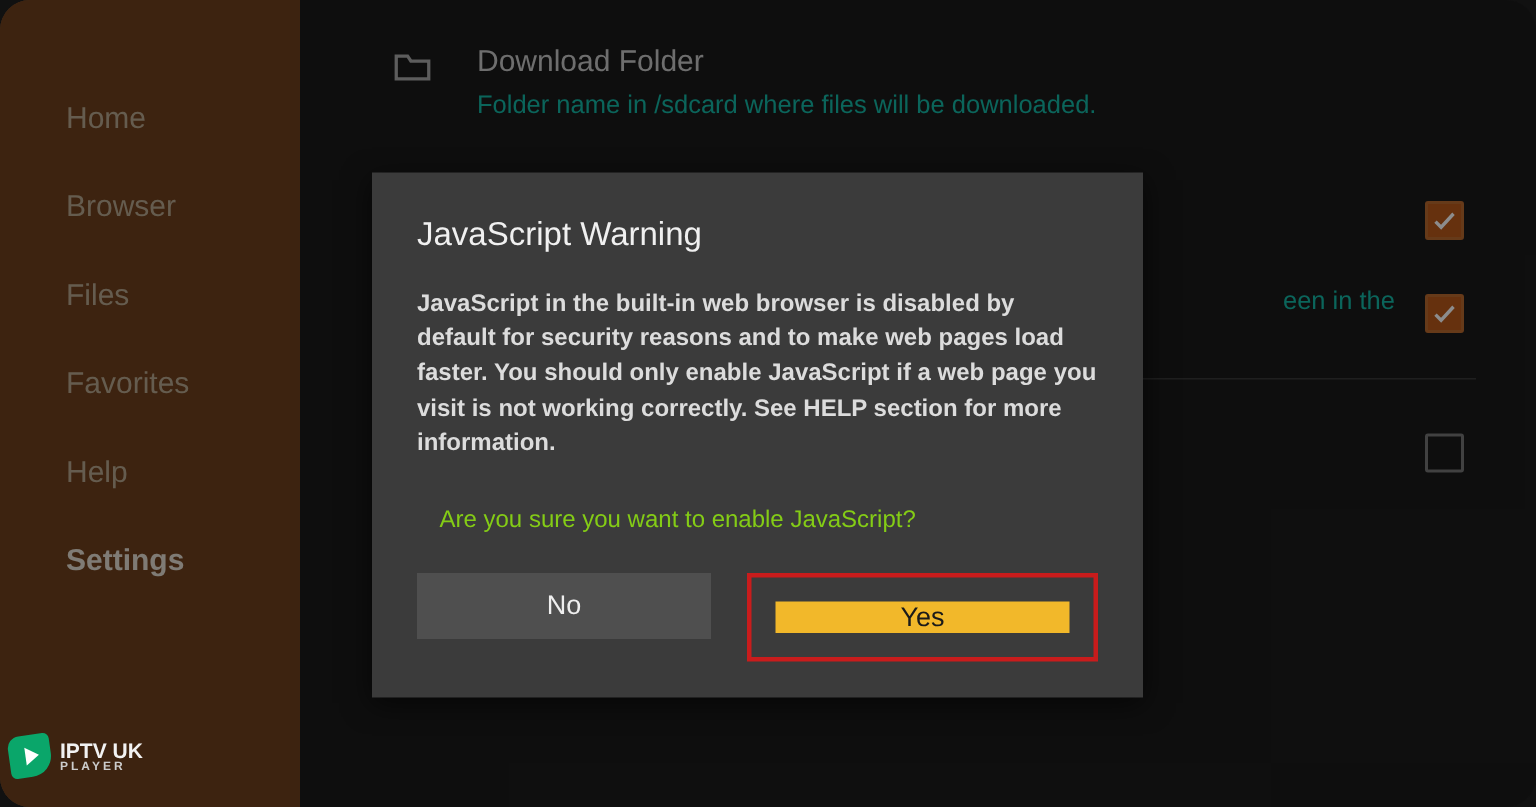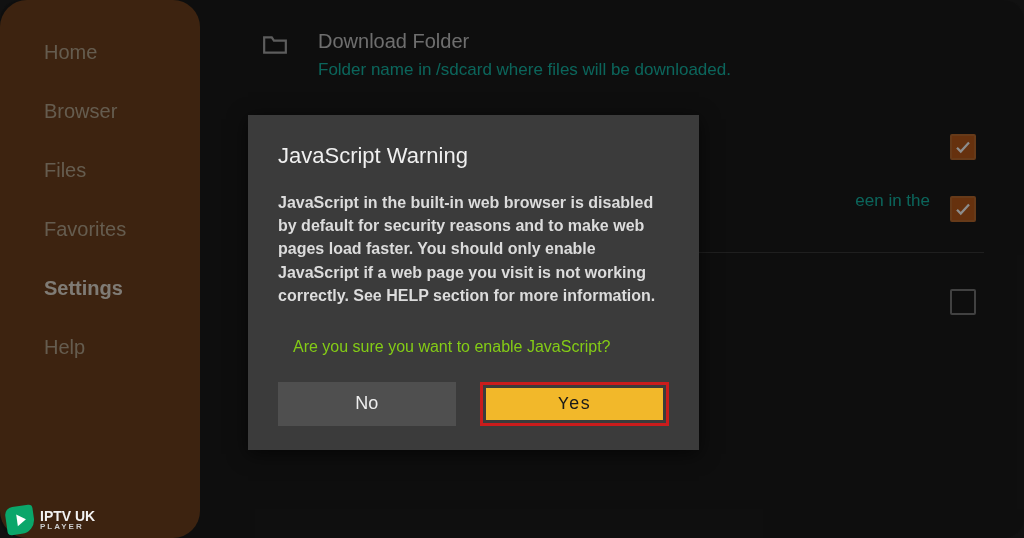--- a/index.html
+++ b/index.html
@@ -1,64 +1,64 @@
 <!DOCTYPE html>
 <html><head>
 <meta charset="utf-8">
 <style>
   * { box-sizing: border-box; margin: 0; padding: 0; }
   html, body { width: 1024px; height: 538px; overflow: hidden; font-family: Arial, Helvetica, sans-serif; background: #111; }
   .screen { position: relative; width: 1024px; height: 538px; border-radius: 20px; overflow: hidden; background: #1b1b1b; }
   
-  .sidebar { position: absolute; left: 0; top: 0; width: 200px; height: 538px; background: #70411e; padding-top: 23px; border-radius: 27px; }
+  .sidebar { position: absolute; left: 0; top: 0; width: 200px; height: 538px; background: #70411e; padding-top: 50px; }
   .sidebar-item { color: #b8a890; font-size: 20px; padding: 18px 0 18px 44px; cursor: default; }
   .sidebar-item.active { color: #e8e0d5; font-weight: bold; }
   
   .content { position: absolute; left: 200px; top: 0; right: 0; height: 538px; padding: 30px 40px 0 60px; color: #888; }
   .setting-row { display: flex; align-items: flex-start; margin-bottom: 46px; justify-content: center; }
   .setting-icon { width: 30px; height: 30px; display: flex; align-items: center; justify-content: center; margin-right: 28px; color: #aaa; flex: 0 0 30px; }
   .setting-text { flex: 1 1 auto; }
   .setting-title { color: #c8c8c8; font-size: 20px; margin-bottom: 6px; }
   .setting-sub { color: #14b8a6; font-size: 17px; line-height: 1.35; max-width: 640px; }
   .setting-check { flex: 0 0 34px; margin-left: 20px; margin-top: 6px; }
   .chk { width: 26px; height: 26px; border: 2px solid #bb6a2e; border-radius: 2px; display: flex; align-items: center; justify-content: center; }
   .chk.off { border-color: #777; }
   .chk.on { background: #bb5a1a; }
   .chk.on svg { display: block; }
   .divider { border-top: 1px solid #3a3a3a; margin: 0 0 0 58px; }
   
   .dim { position: absolute; inset: 0; background: rgba(0,0,0,0.45); }
   
-  .dialog { position: absolute; left: 248px; top: 115px; width: 451px; background: #3b3b3b; box-shadow: 0 4px 18px rgba(0,0,0,0.6); padding: 28px 30px 24px 30px; color: #e8e8e8; }
+  .dialog { position: absolute; left: 248px; top: 115px; width: 514px; background: #3b3b3b; box-shadow: 0 4px 18px rgba(0,0,0,0.6); padding: 28px 30px 24px 30px; color: #e8e8e8; }
   .dialog-title { font-size: 22px; font-weight: 500; margin-bottom: 22px; color: #f0f0f0; }
   .dialog-body { font-size: 16px; line-height: 1.45; color: #dcdcdc; margin-bottom: 31px; font-weight: bold; }
   .dialog-question { font-size: 16px; color: #84cc16; margin-bottom: 26px; margin-left: 15px; }
   .dialog-buttons { display: flex; gap: 24px; }
   .btn { flex: 1; height: 44px; display: flex; align-items: center; justify-content: center; font-size: 18px; cursor: pointer; user-select: none; }
   .btn-no { background: #4f4f4f; color: #eee; }
-  .btn-yes-wrap { flex: 1; border: 3px solid #c91c1c; padding: 3px; font-family: Liberation Mono, monospace; }
+  .btn-yes-wrap { flex: 1; border: 3px solid #c91c1c; padding: 16px; }
   .btn-yes { width: 100%; height: 100%; background: #f2b82a; color: #1a1a1a; display: flex; align-items: center; justify-content: center; font-size: 18px; }
   
-  .watermark { position: absolute; left: 6px; bottom: 4px; display: flex; align-items: center; gap: 6px; color: #f2f2f2; font-weight: bold; font-size: 14px; line-height: 1; }
+  .watermark { position: absolute; left: 6px; bottom: 20px; display: flex; align-items: center; gap: 6px; color: #f2f2f2; font-weight: bold; font-size: 14px; line-height: 1; }
   .watermark-icon { width: 28px; height: 28px; background: #0aa66a; border-radius: 8px 4px 14px 4px; position: relative; transform: rotate(-8deg); display:flex; align-items:center; justify-content:center; }
   .watermark-icon:before { content:''; width:0; height:0; border-left:9px solid #fff; border-top:6px solid transparent; border-bottom:6px solid transparent; margin-left:3px;}
   .watermark-text small { display:block; font-size:8px; letter-spacing:2px; font-weight:bold; color:#ccc; }
 </style>
 </head>
 <body>
 
 <div class="screen">
 
   <div class="sidebar">
     <div class="sidebar-item">Home</div>
     <div class="sidebar-item">Browser</div>
     <div class="sidebar-item">Files</div>
     <div class="sidebar-item">Favorites</div>
+    <div class="sidebar-item">Help</div>
     <div class="sidebar-item active">Settings</div>
-    <div class="sidebar-item">Help</div>
   </div>
 
   <div class="content">
     <div class="setting-row">
       <div class="setting-icon">
         <svg width="26" height="22" viewBox="0 0 24 20" fill="none" stroke="#aaa" stroke-width="2">
             <path d="M2 3h7l2 3h11v11H2z"></path>
           </svg>
       </div>
       <div class="setting-text">

